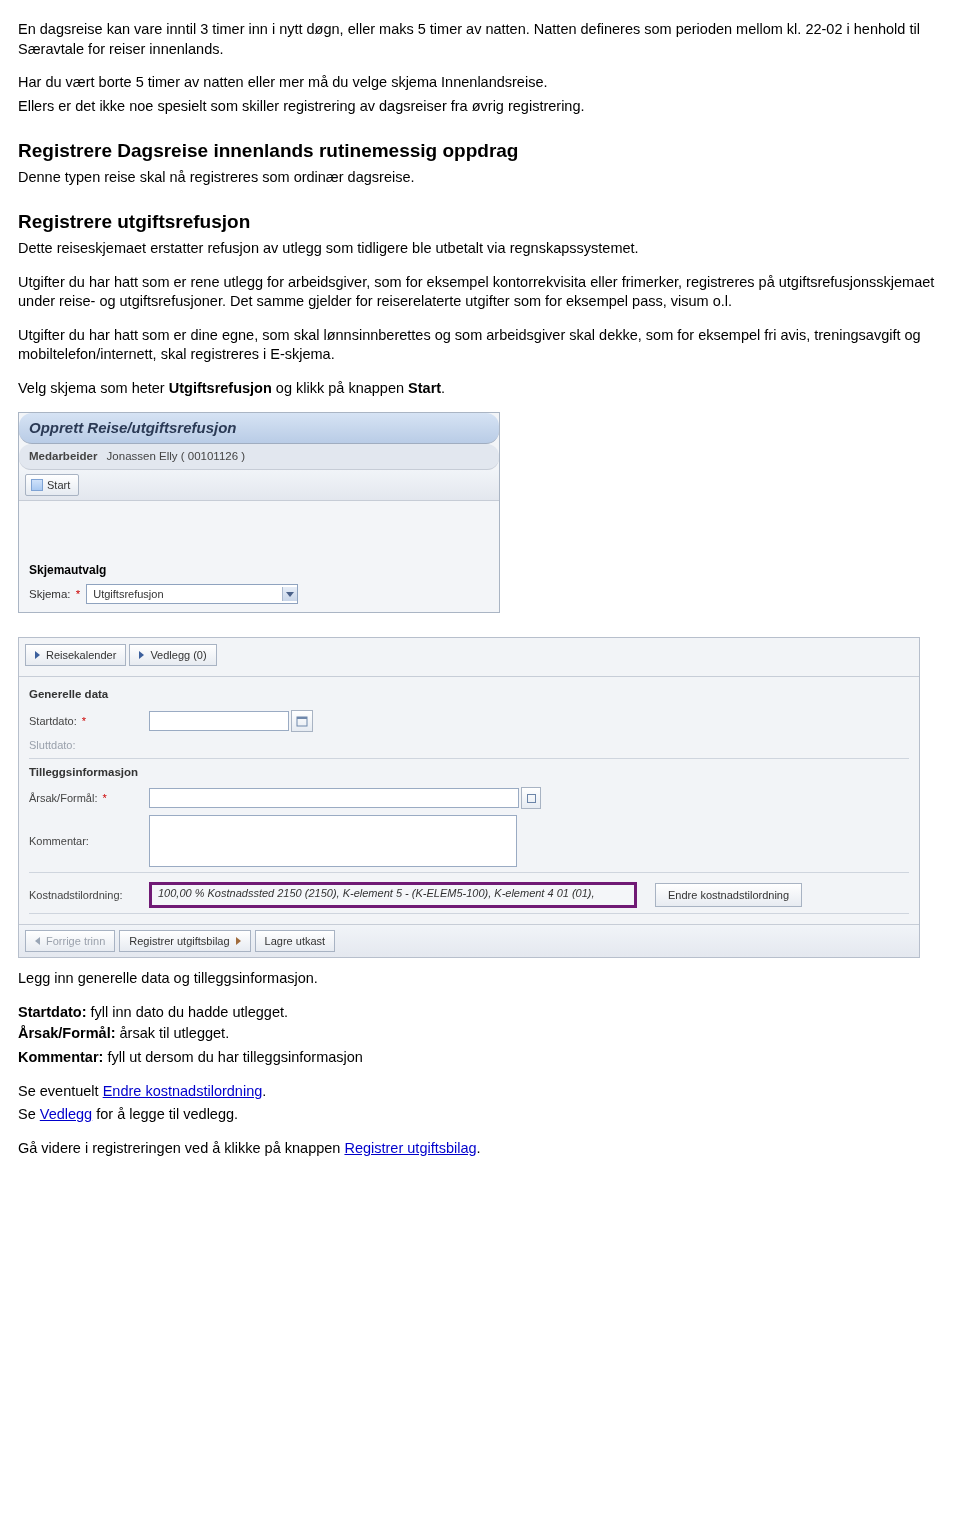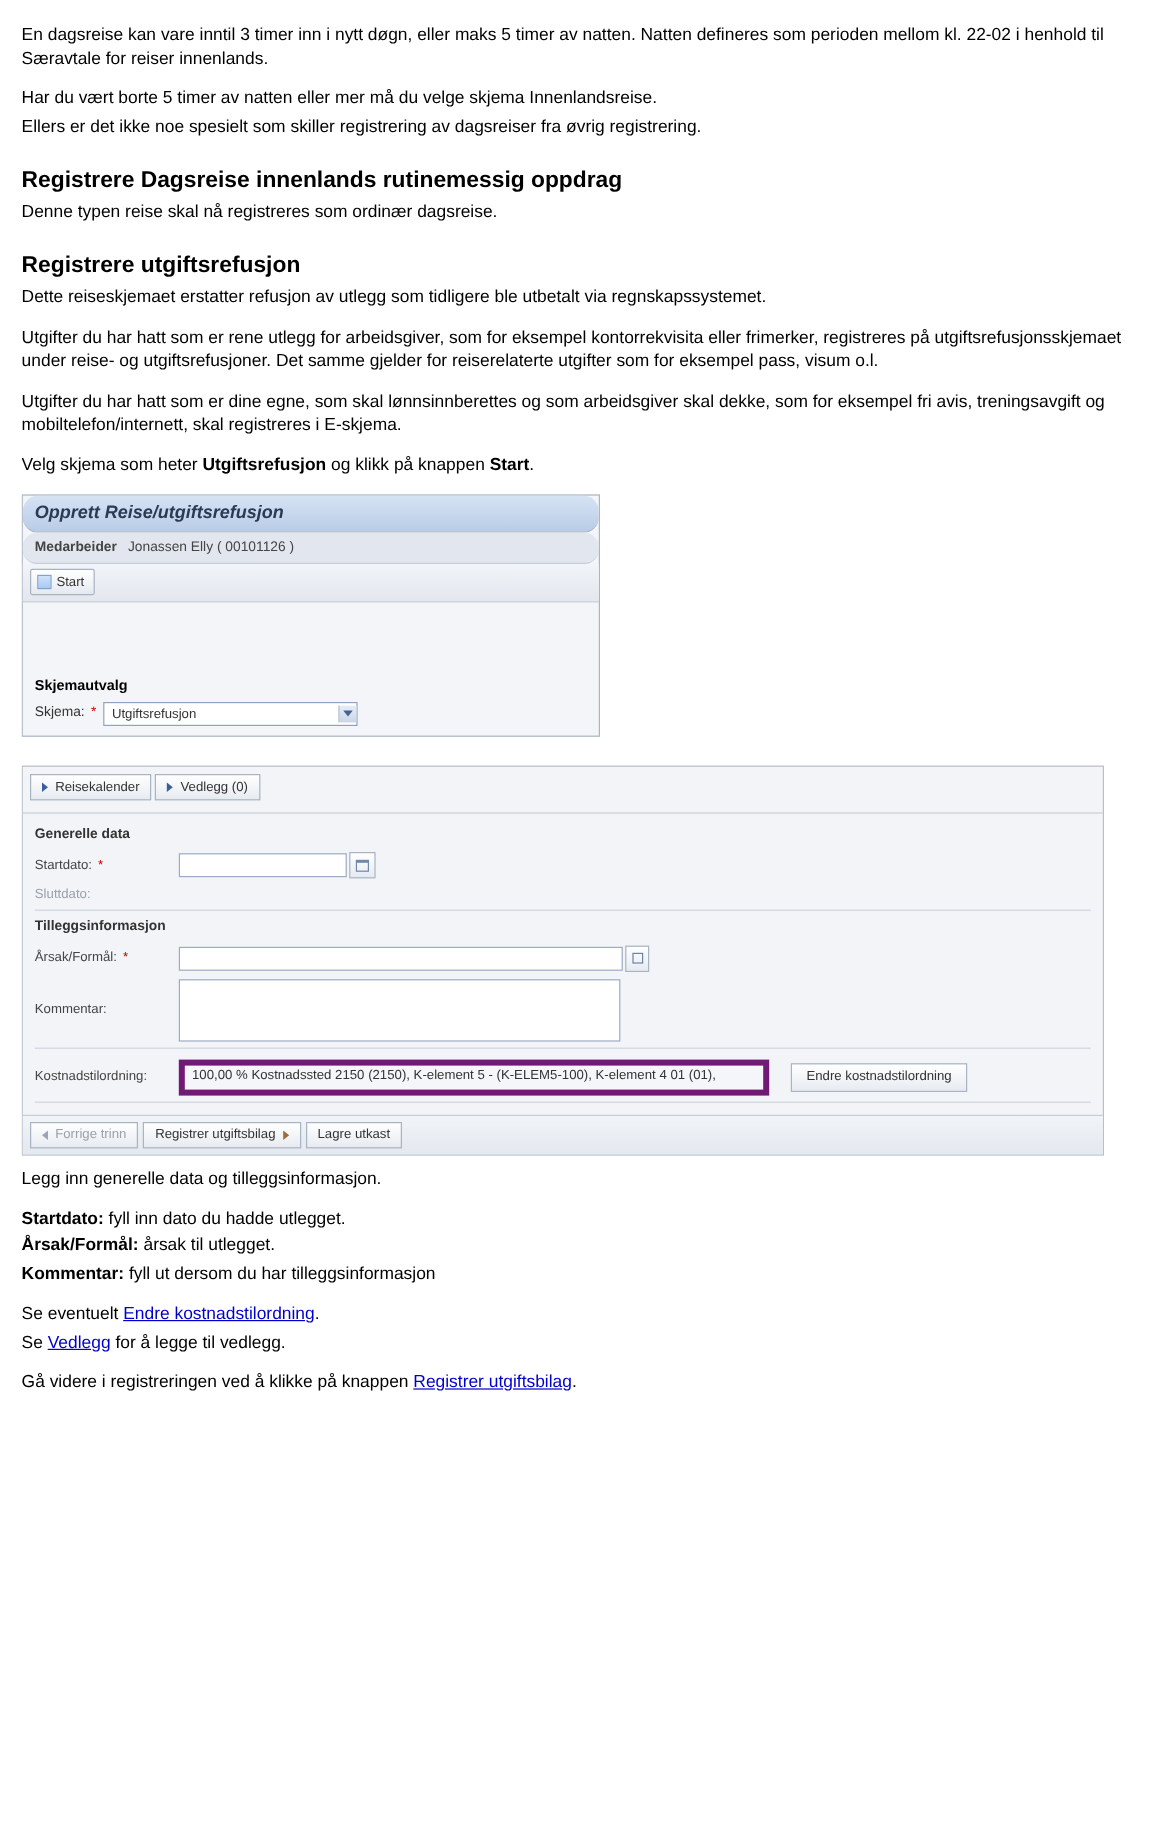--- a/index.html
+++ b/index.html
@@ -174,25 +174,25 @@
   }
   .date-btn svg{width:12px;height:12px;}
   .f4-btn{
     display:inline-flex; align-items:center; justify-content:center;
     width:18px; height:20px; border:1px solid #a8b3c3;
     background:linear-gradient(#fff,#e6ebf2);
     margin-left:2px; cursor:pointer;
   }
   .f4-btn::after{content:"";width:7px;height:7px;border:1px solid #6b84a8;}
   .readonly-field{
-    border:5px solid #701a75;
+    border:3px solid #701a75;
     background:#f4f6f9;
     height:18px; padding:1px 6px;
     font-size:11px; color:#333;
-    flex:1; max-width:470px;
+    flex:1; max-width:470px;font-style:italic;
   }
   .side-btn{
     display:inline-flex;align-items:center;
     border:1px solid #a8b3c3;
     background:linear-gradient(#fff,#e7ebf1);
     padding:2px 12px; font-size:11px; cursor:pointer;
     margin-left:18px; height:18px;
   }
   .bottom-bar{
     border-top:1px solid #c7cdd7;

